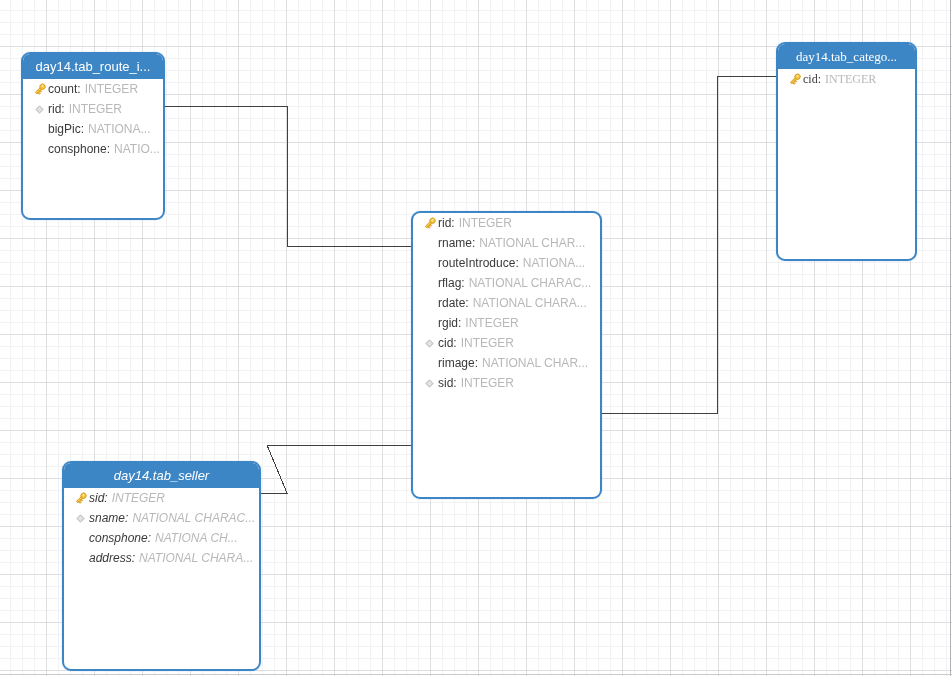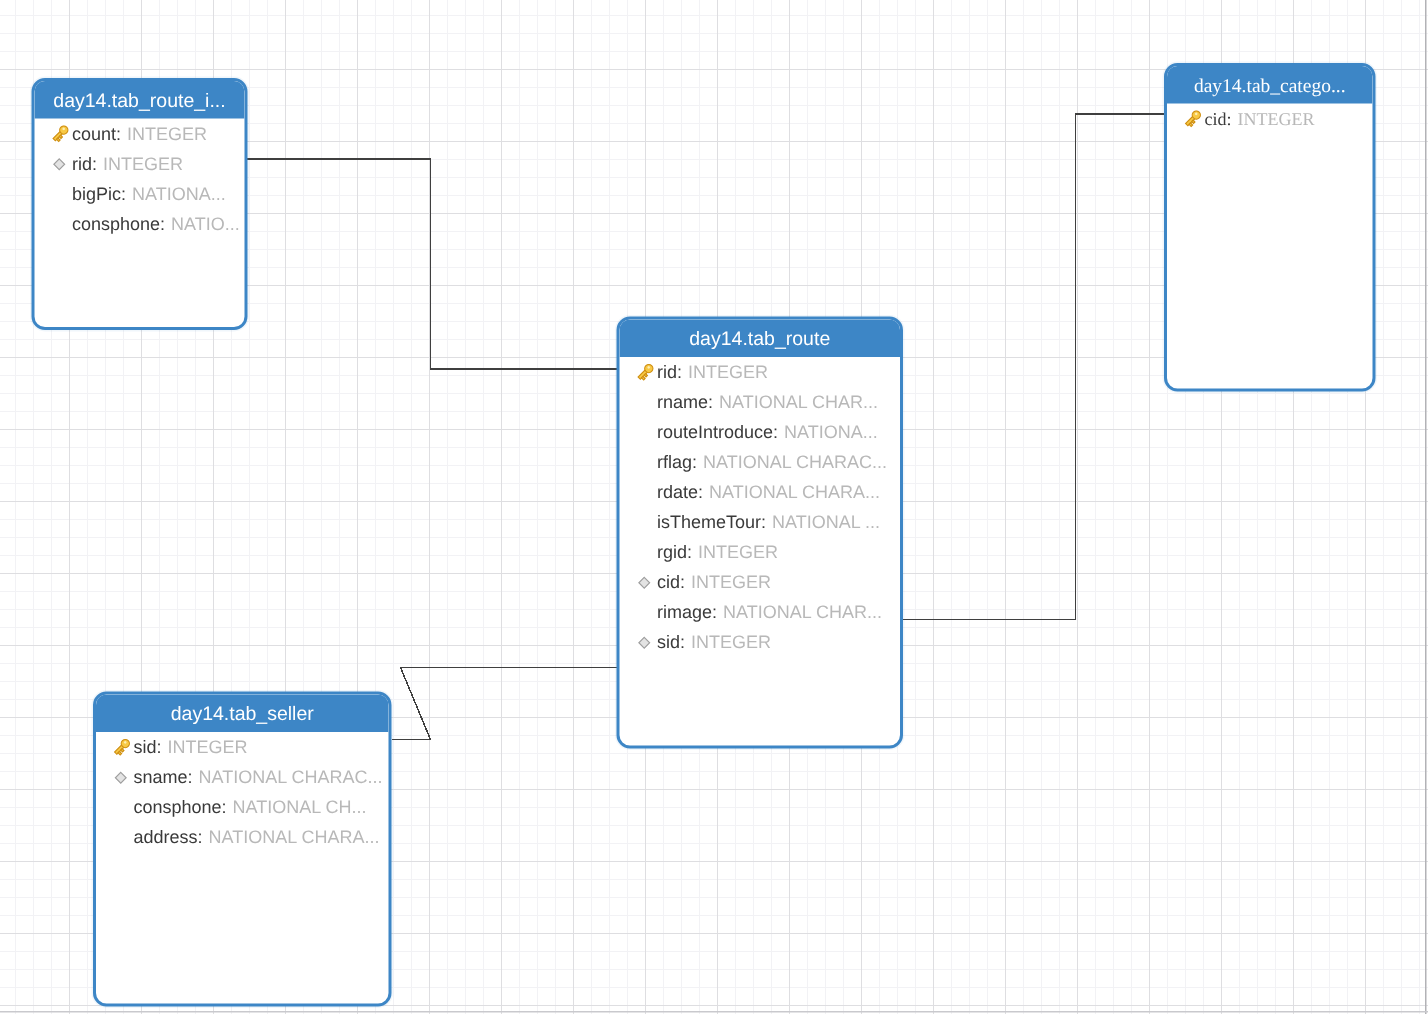--- a/index.html
+++ b/index.html
@@ -167,21 +167,20 @@
             </svg>
           </span>
     <span class="fname">cid</span>
     <span class="ftype">INTEGER</span>
   </div>
 
 </div>
   </div>
 
   <div class="table" style="left: 411px; top: 211px; width: 191px; height: 288px;">
-    <div class="title">day14.tab_route</div>
     <div class="rows">
   <div class="field-row">
     <span class="icon-slot">
             <svg viewBox="0 0 16 16" width="14" height="14" aria-hidden="true">
               <g transform="rotate(-45 8 8)">
                 <rect x="1.6" y="7" width="9" height="2.4" fill="#f8c945" stroke="#cf8f12" stroke-width="0.9"></rect>
                 <rect x="3" y="9.2" width="1.5" height="2.4" fill="#f8c945" stroke="#cf8f12" stroke-width="0.9"></rect>
                 <rect x="5.9" y="9.2" width="1.5" height="2.0" fill="#f8c945" stroke="#cf8f12" stroke-width="0.9"></rect>
                 <circle cx="11.9" cy="8.2" r="3.1" fill="#f8c945" stroke="#cf8f12" stroke-width="0.9"></circle>
                 <circle cx="12.5" cy="7.5" r="1" fill="#fdeeb3"></circle>
@@ -210,25 +209,20 @@
     <span class="fname">rflag</span>
     <span class="ftype">NATIONAL CHARAC...</span>
   </div>
 
   <div class="field-row">
     <span class="icon-slot"></span>
     <span class="fname">rdate</span>
     <span class="ftype">NATIONAL CHARA...</span>
   </div>
 
-  <div class="field-row">
-    <span class="icon-slot"></span>
-    <span class="fname">isThemeTour</span>
-    <span class="ftype">NATIONAL ...</span>
-  </div>
 
   <div class="field-row">
     <span class="icon-slot"></span>
     <span class="fname">rgid</span>
     <span class="ftype">INTEGER</span>
   </div>
 
   <div class="field-row">
     <span class="icon-slot">
             <svg viewBox="0 0 12 12" width="9" height="9" aria-hidden="true">
@@ -251,21 +245,21 @@
               <path d="M6 1.2 L10.8 6 L6 10.8 L1.2 6 Z" fill="#e3e3e3" stroke="#9e9e9e" stroke-width="1"></path>
             </svg>
           </span>
     <span class="fname">sid</span>
     <span class="ftype">INTEGER</span>
   </div>
 
 </div>
   </div>
 
-  <div class="table" style="left: 62px; top: 461px; width: 199px; height: 210px;">
+  <div class="table" style="left: 62px; top: 461px; width: 199px; height: 210px; font-style: italic;">
     <div class="title">day14.tab_seller</div>
     <div class="rows">
   <div class="field-row">
     <span class="icon-slot">
             <svg viewBox="0 0 16 16" width="14" height="14" aria-hidden="true">
               <g transform="rotate(-45 8 8)">
                 <rect x="1.6" y="7" width="9" height="2.4" fill="#f8c945" stroke="#cf8f12" stroke-width="0.9"></rect>
                 <rect x="3" y="9.2" width="1.5" height="2.4" fill="#f8c945" stroke="#cf8f12" stroke-width="0.9"></rect>
                 <rect x="5.9" y="9.2" width="1.5" height="2.0" fill="#f8c945" stroke="#cf8f12" stroke-width="0.9"></rect>
                 <circle cx="11.9" cy="8.2" r="3.1" fill="#f8c945" stroke="#cf8f12" stroke-width="0.9"></circle>
@@ -283,21 +277,21 @@
               <path d="M6 1.2 L10.8 6 L6 10.8 L1.2 6 Z" fill="#e3e3e3" stroke="#9e9e9e" stroke-width="1"></path>
             </svg>
           </span>
     <span class="fname">sname</span>
     <span class="ftype">NATIONAL CHARAC...</span>
   </div>
 
   <div class="field-row">
     <span class="icon-slot"></span>
     <span class="fname">consphone</span>
-    <span class="ftype">NATIONAL CH...</span>
+    <span class="ftype">NATIONA CH...</span>
   </div>
 
   <div class="field-row">
     <span class="icon-slot"></span>
     <span class="fname">address</span>
     <span class="ftype">NATIONAL CHARA...</span>
   </div>
 </div>
   </div>
 </div>

